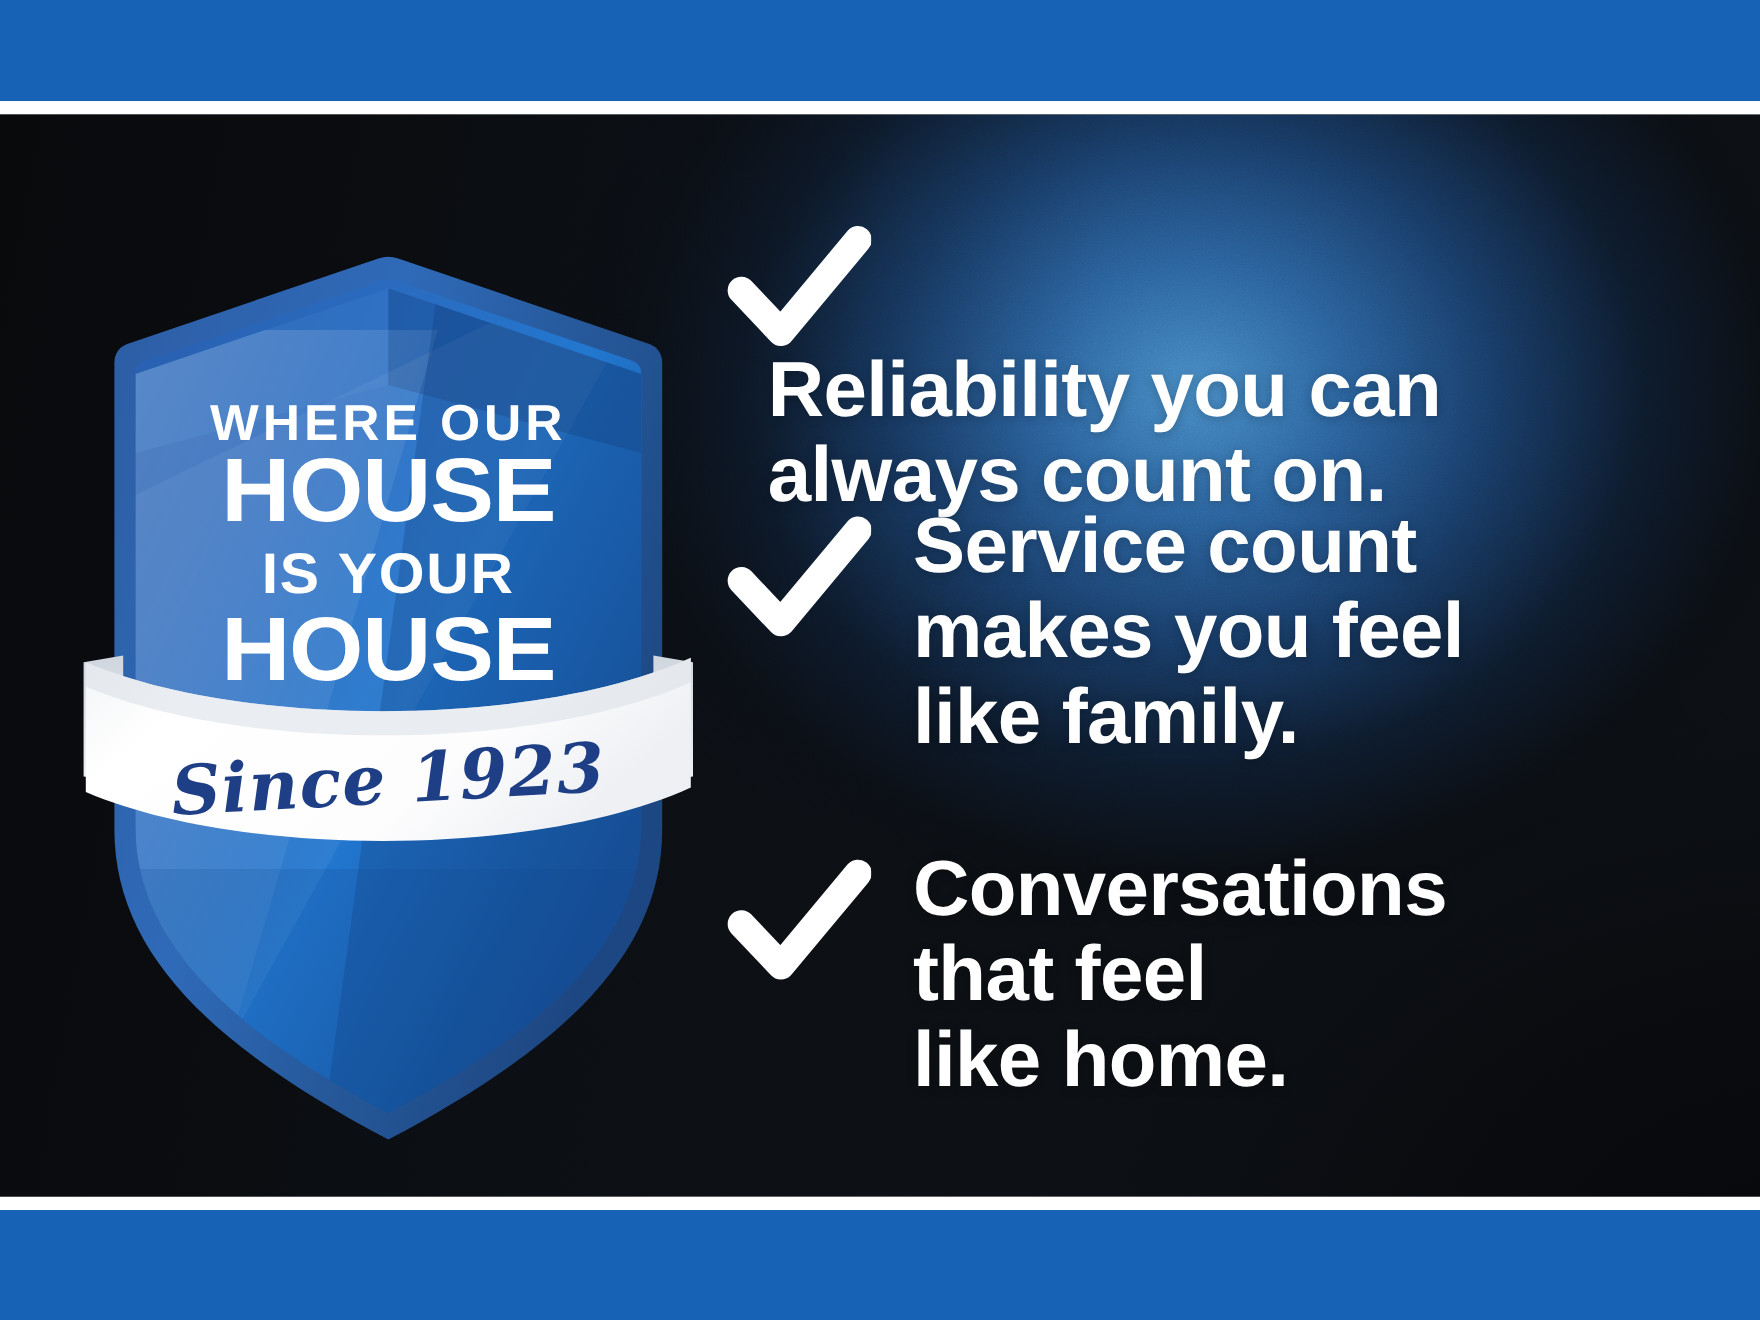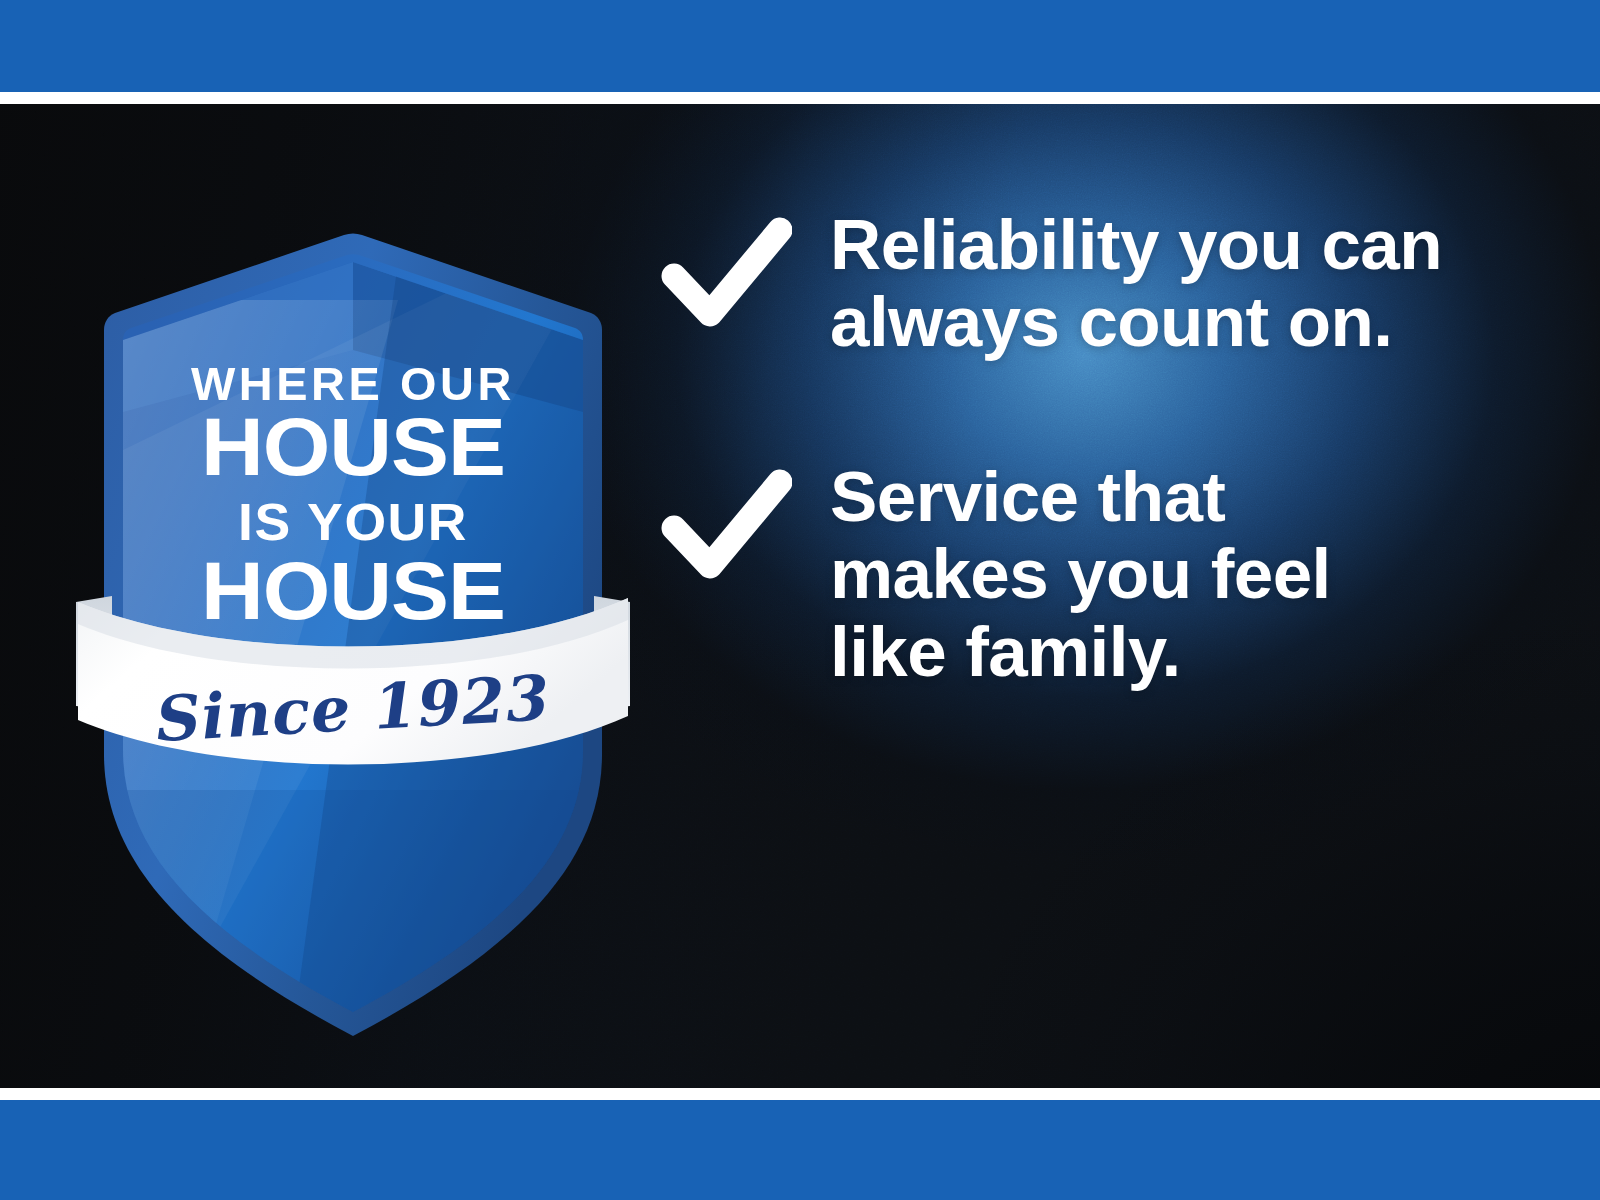--- a/index.html
+++ b/index.html
@@ -156,21 +156,21 @@
     top: 104px;
     width: 900px;
     height: 984px;
   }
   .bullet-row {
     position: absolute;
     left: 0;
     display: flex;
     align-items: flex-start;
   }
-  #bullet-0 { top: 108px; }
+  #bullet-0 { top: 96px; flex-direction: column; }
   #bullet-1 { top: 360px; }
   #bullet-2 { top: 672px; }
 
   .check-icon {
     flex: 0 0 auto;
     width: 132px;
     height: 120px;
     margin-top: 2px;
   }
   .check-icon svg { display: block; width: 100%; height: 100%; }
@@ -322,24 +322,34 @@
       <div class="bullet-text">Reliability you can
 always count on.</div>
     </div>
 
     <div class="bullet-row" id="bullet-1">
       <span class="check-icon">
         <svg viewBox="0 0 132 120">
           <path d="M 14,62 L 50,100 L 120,16" fill="none" stroke="#ffffff" stroke-width="25" stroke-linecap="round" stroke-linejoin="round"></path>
         </svg>
       </span>
-      <div class="bullet-text">Service that
+      <div class="bullet-text">Service count
 makes you feel
 like family.</div>
     </div>
 
+    <div class="bullet-row" id="bullet-2">
+      <span class="check-icon">
+        <svg viewBox="0 0 132 120">
+          <path d="M 14,62 L 50,100 L 120,16" fill="none" stroke="#ffffff" stroke-width="25" stroke-linecap="round" stroke-linejoin="round"></path>
+        </svg>
+      </span>
+      <div class="bullet-text">Conversations
+that feel
+like home.</div>
+    </div>
 
   </div>
 
   <div class="bar-gap" id="gap-bottom"></div>
   <div class="brand-bar" id="bar-bottom"></div>
 
 </div>
 
 </body></html>

